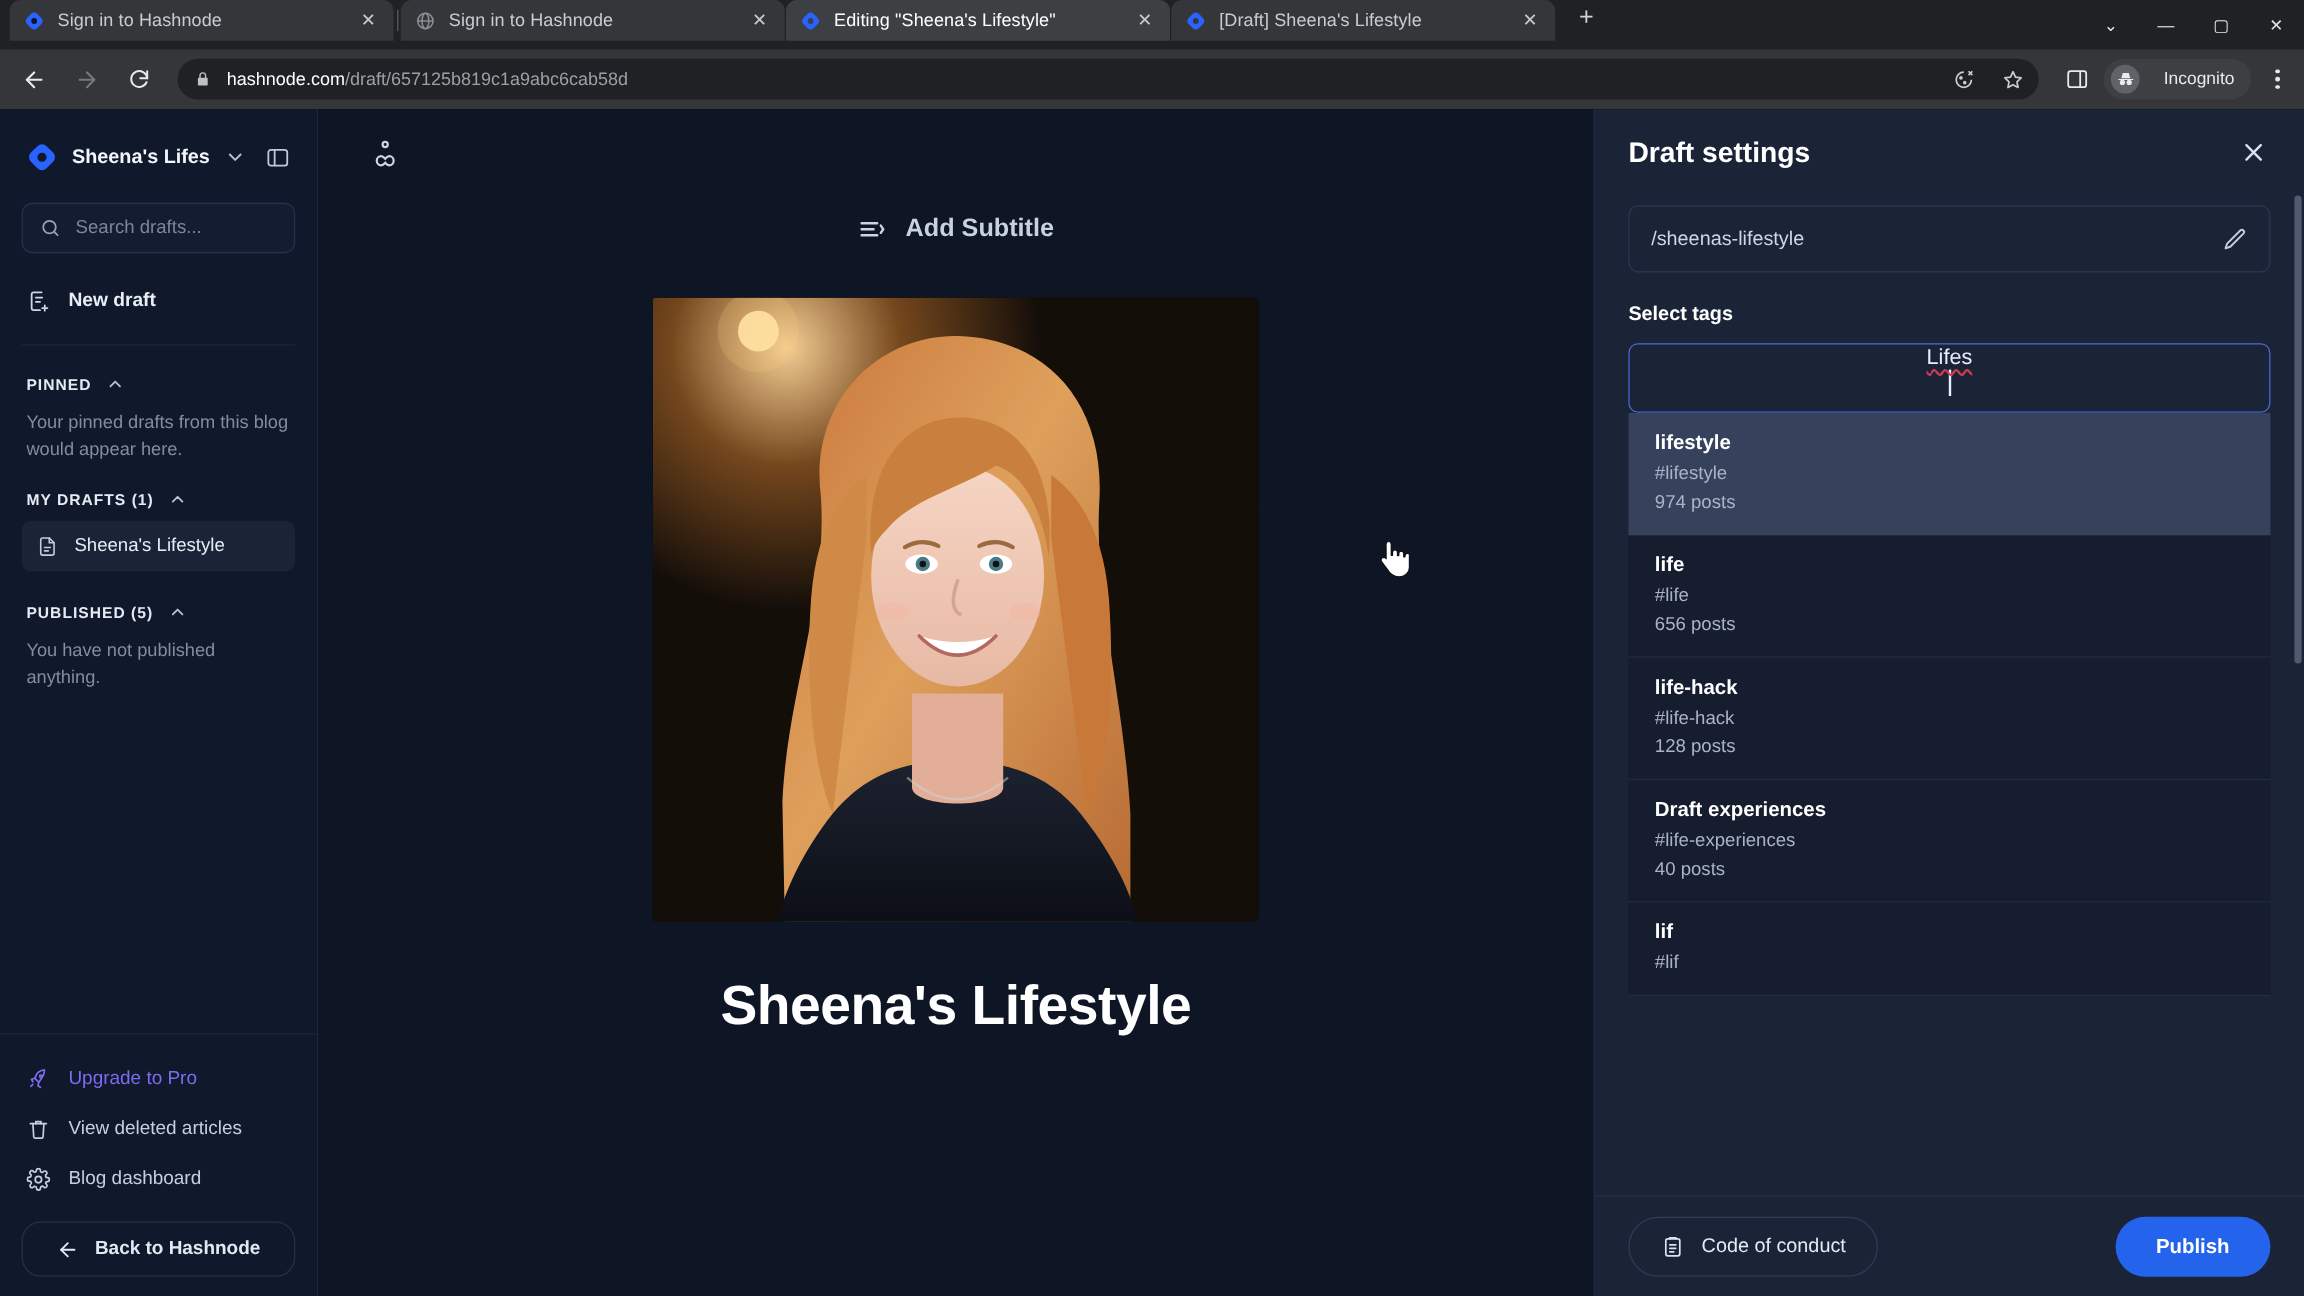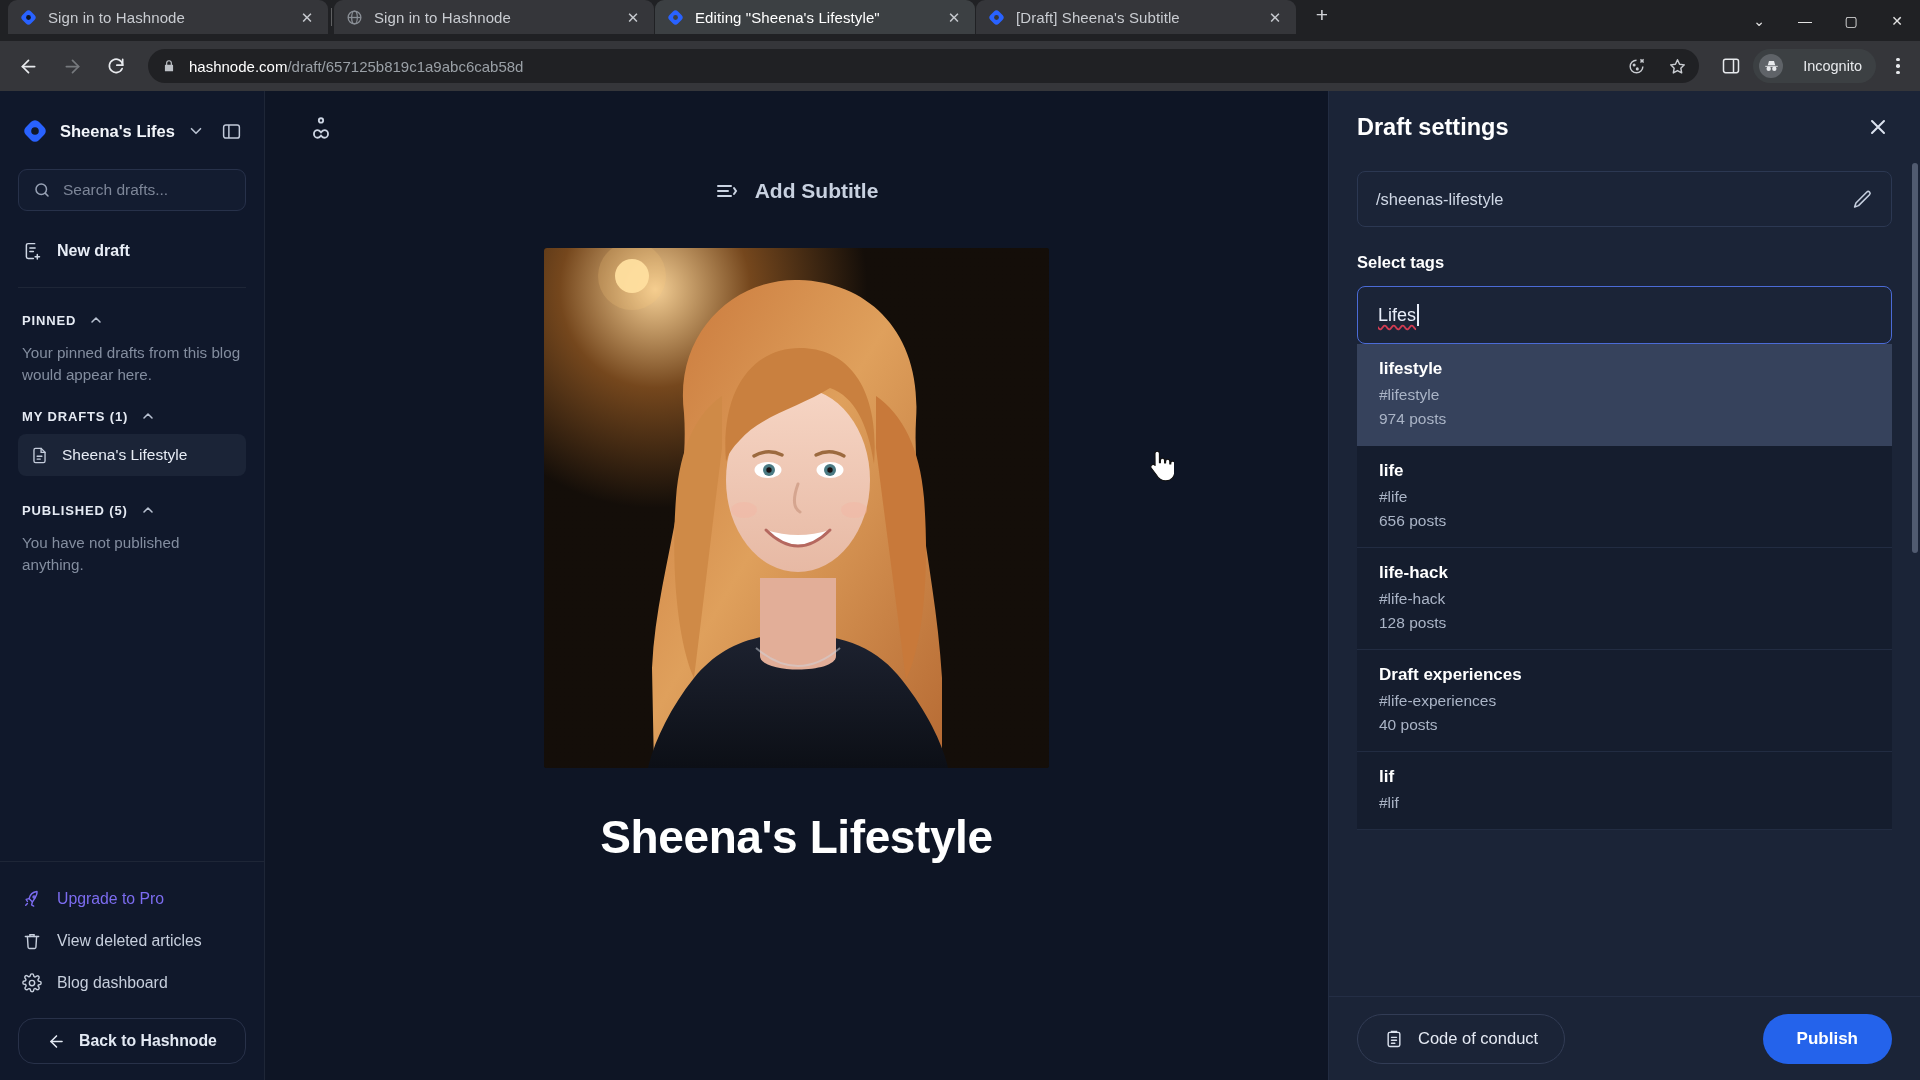--- a/index.html
+++ b/index.html
@@ -161,20 +161,21 @@
   }
   .slug-row .slug-text { flex: 1; }
   .pencil { color: #c6cfdf; display: flex; }
 
   .field-label { margin-top: 26px; font-size: 16.5px; font-weight: 700; color: #ffffff; }
 
   .tag-input {
     margin-top: 14px; height: 58px; border: 1.5px solid #4b6bd6; border-radius: 8px;
     background: #1b2437; display: flex; align-items: center; padding: 0 20px;
     position: relative;
+    flex-direction: column;
   }
   .tag-input .typed {
     font-size: 18px; color: #e9eefa; position: relative;
     text-decoration: underline wavy #d13b52; text-decoration-skip-ink: none;
     text-underline-offset: 4px;
   }
   .caret { display: inline-block; width: 1.5px; height: 22px; background: #e9eefa;
     vertical-align: -4px; margin-left: 1px; }
 
   .dropdown { border: 0; background: #151d2e; }
@@ -246,21 +247,21 @@
       <span class="tab-close">✕</span>
     </div>
 
     <div class="tab">
       <span class="tab-favicon">
         <svg width="17" height="17" viewBox="0 0 24 24">
             <rect x="3.5" y="3.5" width="17" height="17" rx="5" transform="rotate(45 12 12)" fill="#2962ff"></rect>
             <circle cx="12" cy="12" r="3.4" fill="#35363a"></circle>
           </svg>
       </span>
-      <span class="tab-title">[Draft] Sheena's Subtitle</span>
+      <span class="tab-title">[Draft] Sheena's Lifestyle</span>
       <span class="tab-close">✕</span>
     </div>
 
     <div class="newtab">+</div>
 
     <div class="win-ctrls">
       <div class="win-btn">⌄</div>
       <div class="win-btn">—</div>
       <div class="win-btn">▢</div>
       <div class="win-btn">✕</div>

